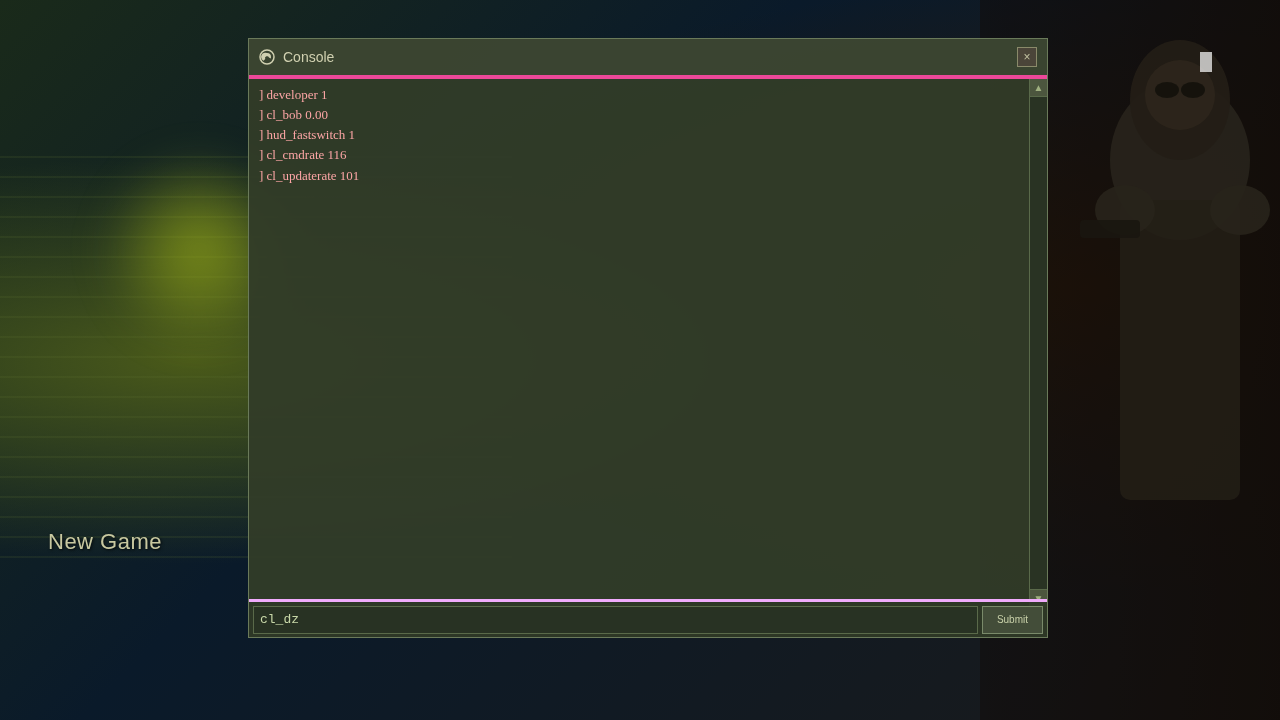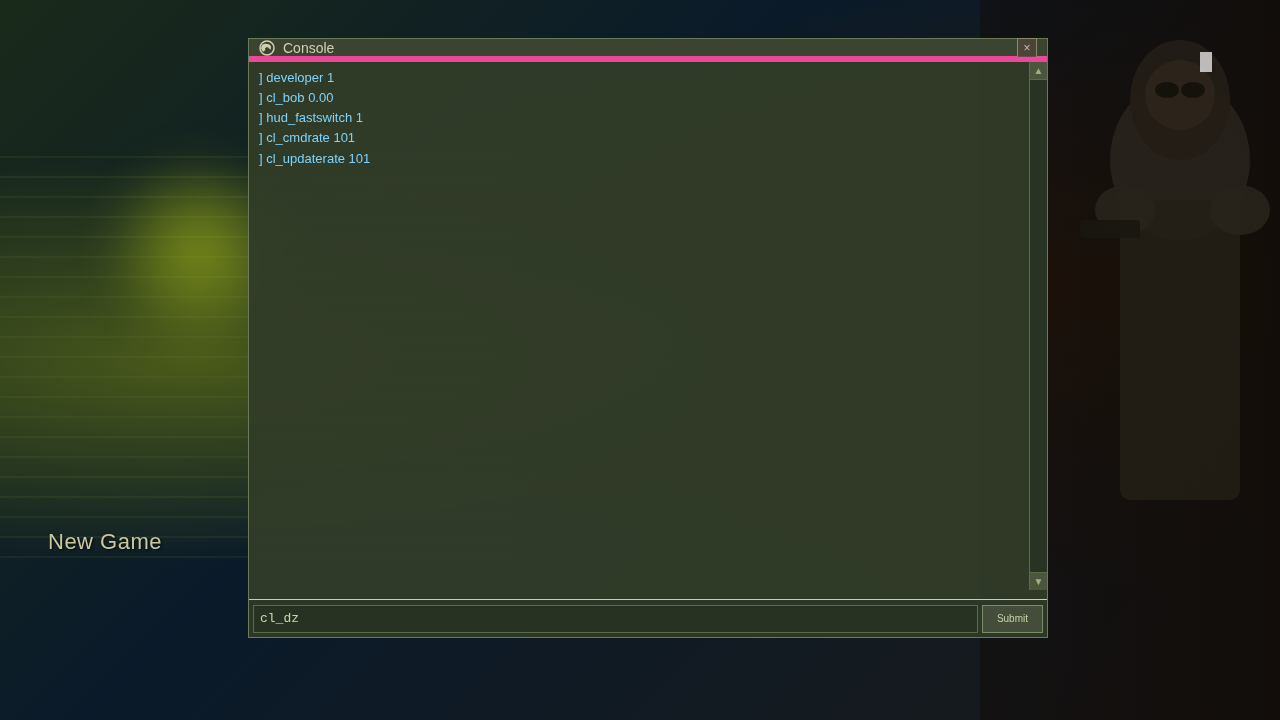--- a/index.html
+++ b/index.html
@@ -116,23 +116,23 @@
       background: rgba(50, 60, 40, 0.95);
       border: 1px solid #6a7a5a;
       z-index: 10;
     }
 
     .console-titlebar {
       display: flex;
       align-items: center;
       justify-content: space-between;
       background: rgba(60, 70, 50, 0.9);
-      border-bottom: 6px solid #ec4899;
+      border-bottom: 4px solid #ec4899;
       padding: 6px 10px;
-      height: 23px;
+      height: 40px;
     }
 
     .console-title-left {
       display: flex;
       align-items: center;
       gap: 8px;
       color: #d0d0b0;
       font-size: 14px;
     }
 
@@ -164,23 +164,23 @@
       padding: 6px 2px 6px 10px;
     }
 
     .console-text-area {
       height: 100%;
       overflow-y: hidden;
       padding-right: 20px;
     }
 
     .console-line {
-      color: #7dd3fc;
+      color: #fca5a5;
       font-size: 13px;
-      font-family: Liberation Sans, sans-serif;
+      font-family: Liberation Serif, serif;
       line-height: 1.55;
       white-space: pre;
     }
 
     
     .scrollbar {
       position: absolute;
       right: 0;
       top: 0;
       width: 18px;
@@ -217,21 +217,21 @@
       position: relative;
     }
 
     
     .console-input-area {
       position: absolute;
       bottom: 0;
       left: 0;
       right: 0;
       height: 38px;
-      border-top: 1px solid #f0abfc;
+      border-top: 3px solid #f0abfc;
       display: flex;
       align-items: center;
       padding: 4px;
       gap: 4px;
       background: rgba(45, 55, 38, 0.9);
     }
 
     .console-input {
       flex: 1;
       height: 28px;
@@ -313,21 +313,21 @@
       <span>Console</span>
     </div>
     <div class="console-close-btn">×</div>
   </div>
 
   <div class="console-output">
     <div class="console-text-area">
       <div class="console-line">] developer 1</div>
       <div class="console-line">] cl_bob 0.00</div>
       <div class="console-line">] hud_fastswitch 1</div>
-      <div class="console-line">] cl_cmdrate 101</div>
+      <div class="console-line">] cl_cmdrate 116</div>
       <div class="console-line">] cl_updaterate 101</div>
     </div>
 
     <div class="scrollbar">
       <div class="scrollbar-up">▲</div>
       <div class="scrollbar-track"></div>
       <div class="scrollbar-down">▼</div>
     </div>
   </div>
 

